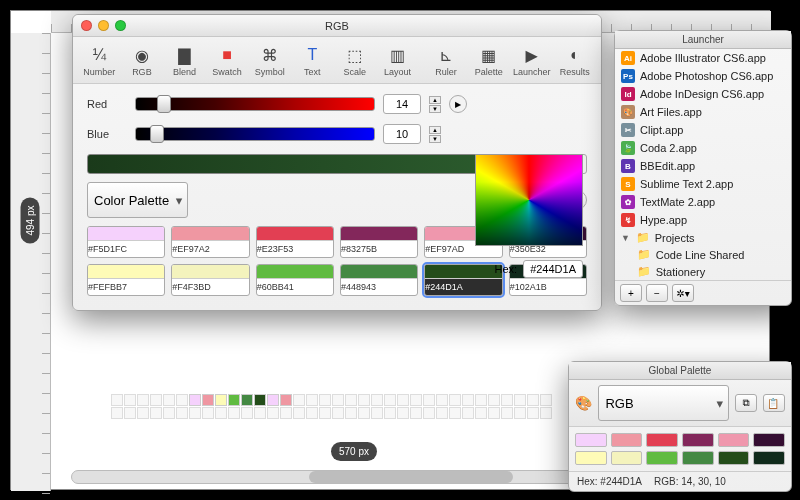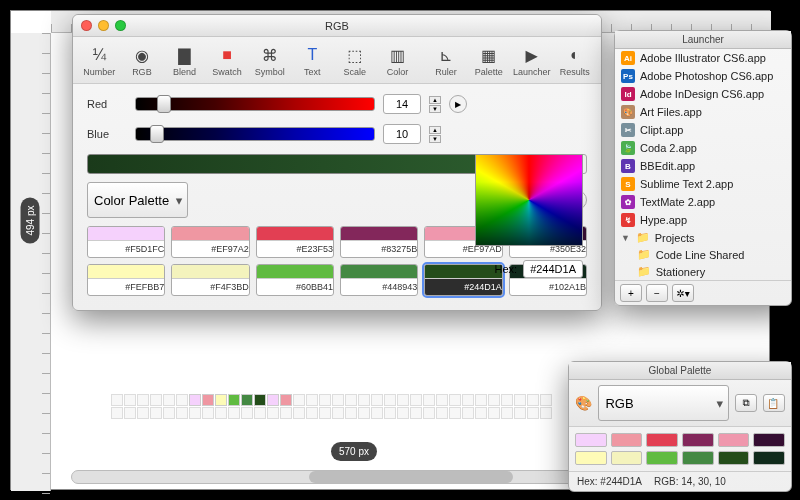--- a/index.html
+++ b/index.html
@@ -56,21 +56,21 @@
 .magnify{width:22px;height:20px;border:1px solid #aaa;border-radius:3px;background:#f0f0f0;display:flex;align-items:center;justify-content:center;}
 
 .palette-head{display:flex;align-items:center;gap:6px;margin-top:6px;}
 .dropdown{border:1px solid #aaa;border-radius:3px;background:linear-gradient(#fff,#e8e8e8);height:36px;padding:0 18px 0 6px;font-size:13px;position:relative;display:flex;align-items:center;}
 .dropdown::after{content:"▾";position:absolute;right:5px;color:#555;}
 .round-btn{width:20px;height:20px;border:1px solid #aaa;border-radius:10px;background:linear-gradient(#fff,#e0e0e0);display:flex;align-items:center;justify-content:center;font-size:12px;color:#555;}
 
 .palette{display:grid;grid-template-columns:repeat(6,1fr);gap:6px;margin-top:8px;}
 .sw{border:1px solid #aaa;border-radius:3px;display:flex;flex-direction:column;background:#fff;}
 .sw .c{height:14px;border-bottom:1px solid #ccc;border-radius:2px 2px 0 0;}
-.sw .t{font-size:9px;text-align:right;padding:3px 0;color:#333;}
+.sw .t{font-size:9px;text-align:left;padding:3px 0;color:#333;}
 .sw.active{outline:2px solid #5b8def; background:#2d2d2d;}
 .sw.active .t{color:#fff;}
 
 
 .win-launcher{ top:30px; right:8px; width:178px;}
 .panel-title{height:18px;background:linear-gradient(#f0f0f0,#dcdcdc);border-bottom:1px solid #bbb;text-align:center;font-size:10px;line-height:18px;color:#444;}
 .tree{padding:0 4px; font-size:11px; color:#222;}
 .tree-item{display:flex;align-items:center;gap:5px;padding:2px 2px;}
 .tree-item.child{padding-left:18px;}
 .app-icon{width:14px;height:14px;border-radius:2px;font-size:8px;display:flex;align-items:center;justify-content:center;color:#fff;font-weight:bold;}
@@ -264,21 +264,21 @@
       <div class="tb-btn">
         <div class="ic" style="color:#2a5fd0">T</div>
         <div>Text</div>
       </div>
       <div class="tb-btn">
         <div class="ic" style="color:#444">⬚</div>
         <div>Scale</div>
       </div>
       <div class="tb-btn">
         <div class="ic" style="color:#444">▥</div>
-        <div>Color</div>
+        <div>Layout</div>
       </div>
       <div class="spacer"></div>
       <div class="tb-btn">
         <div class="ic" style="color:#444">⊾</div>
         <div>Ruler</div>
       </div>
       <div class="tb-btn">
         <div class="ic" style="color:#444">▦</div>
         <div>Palette</div>
       </div>

